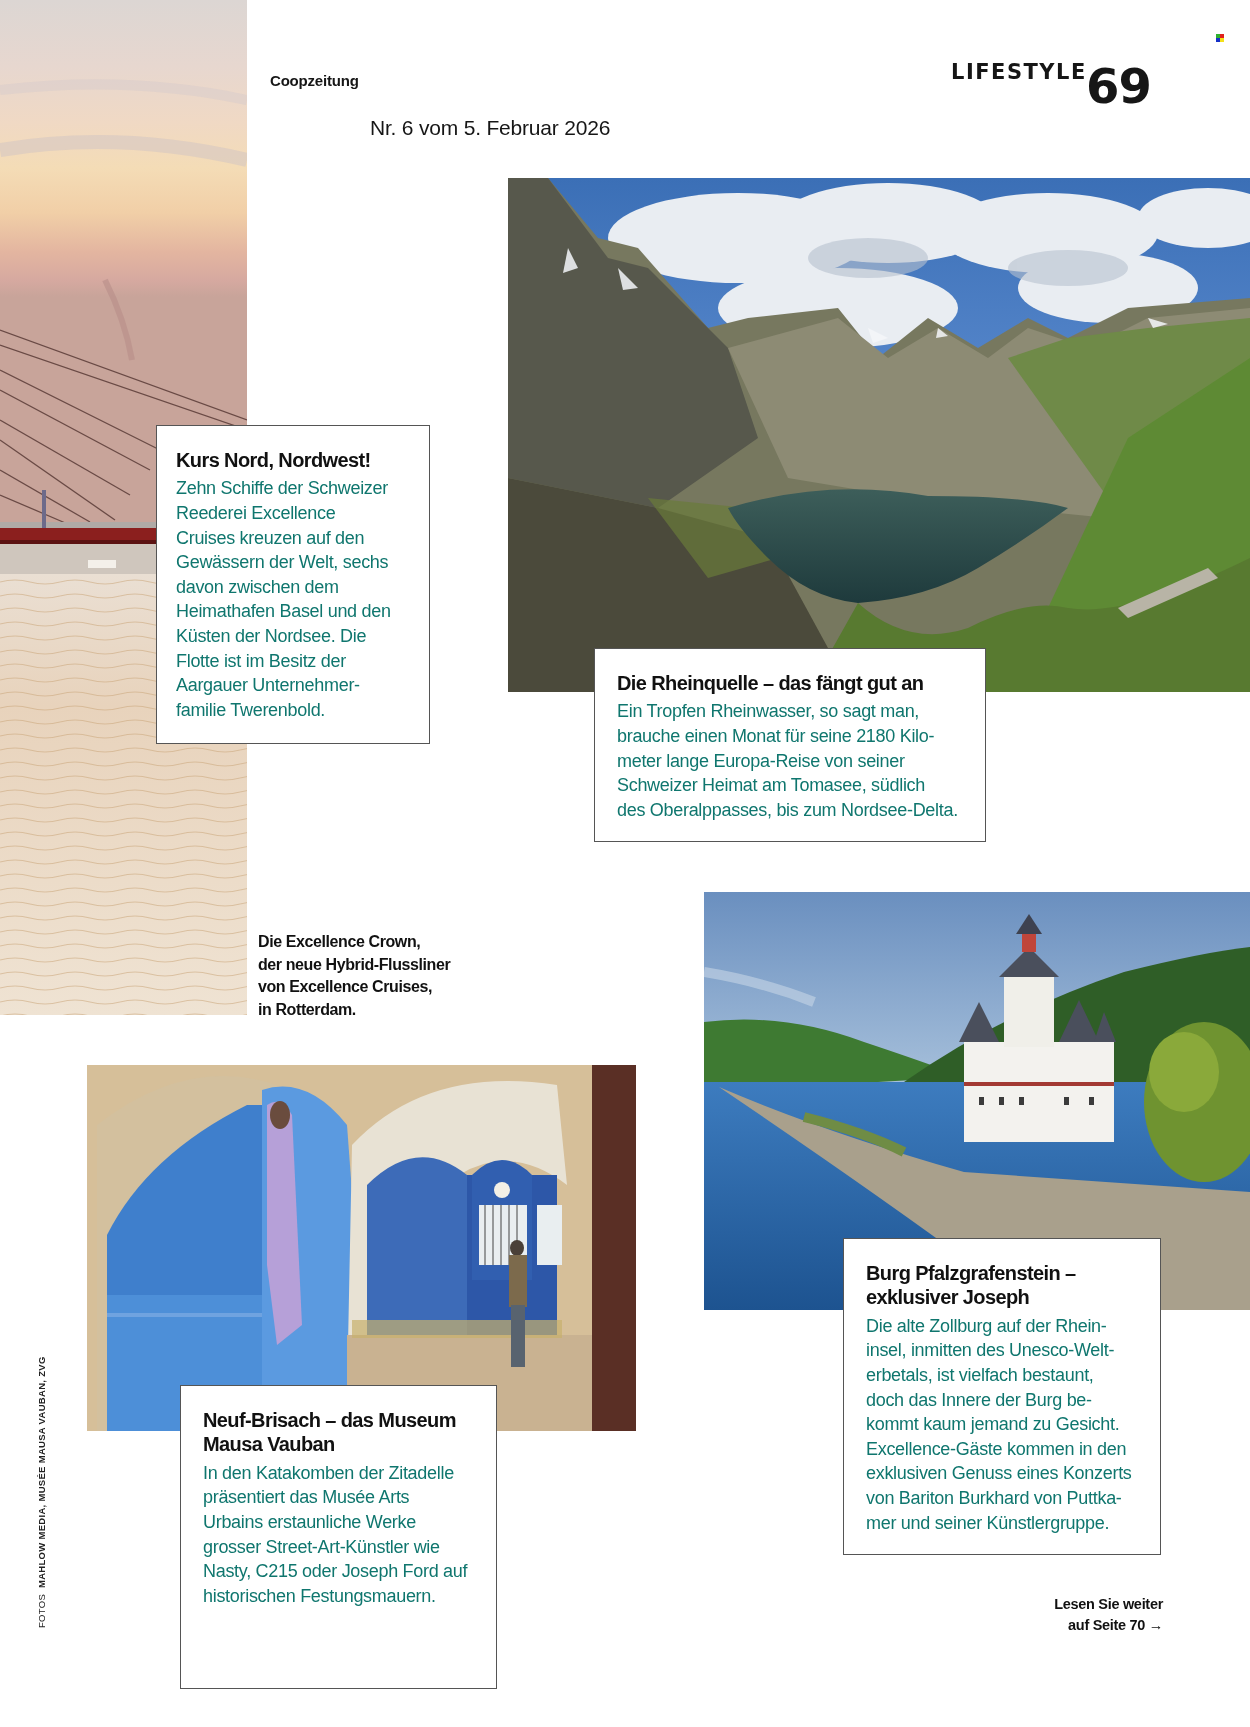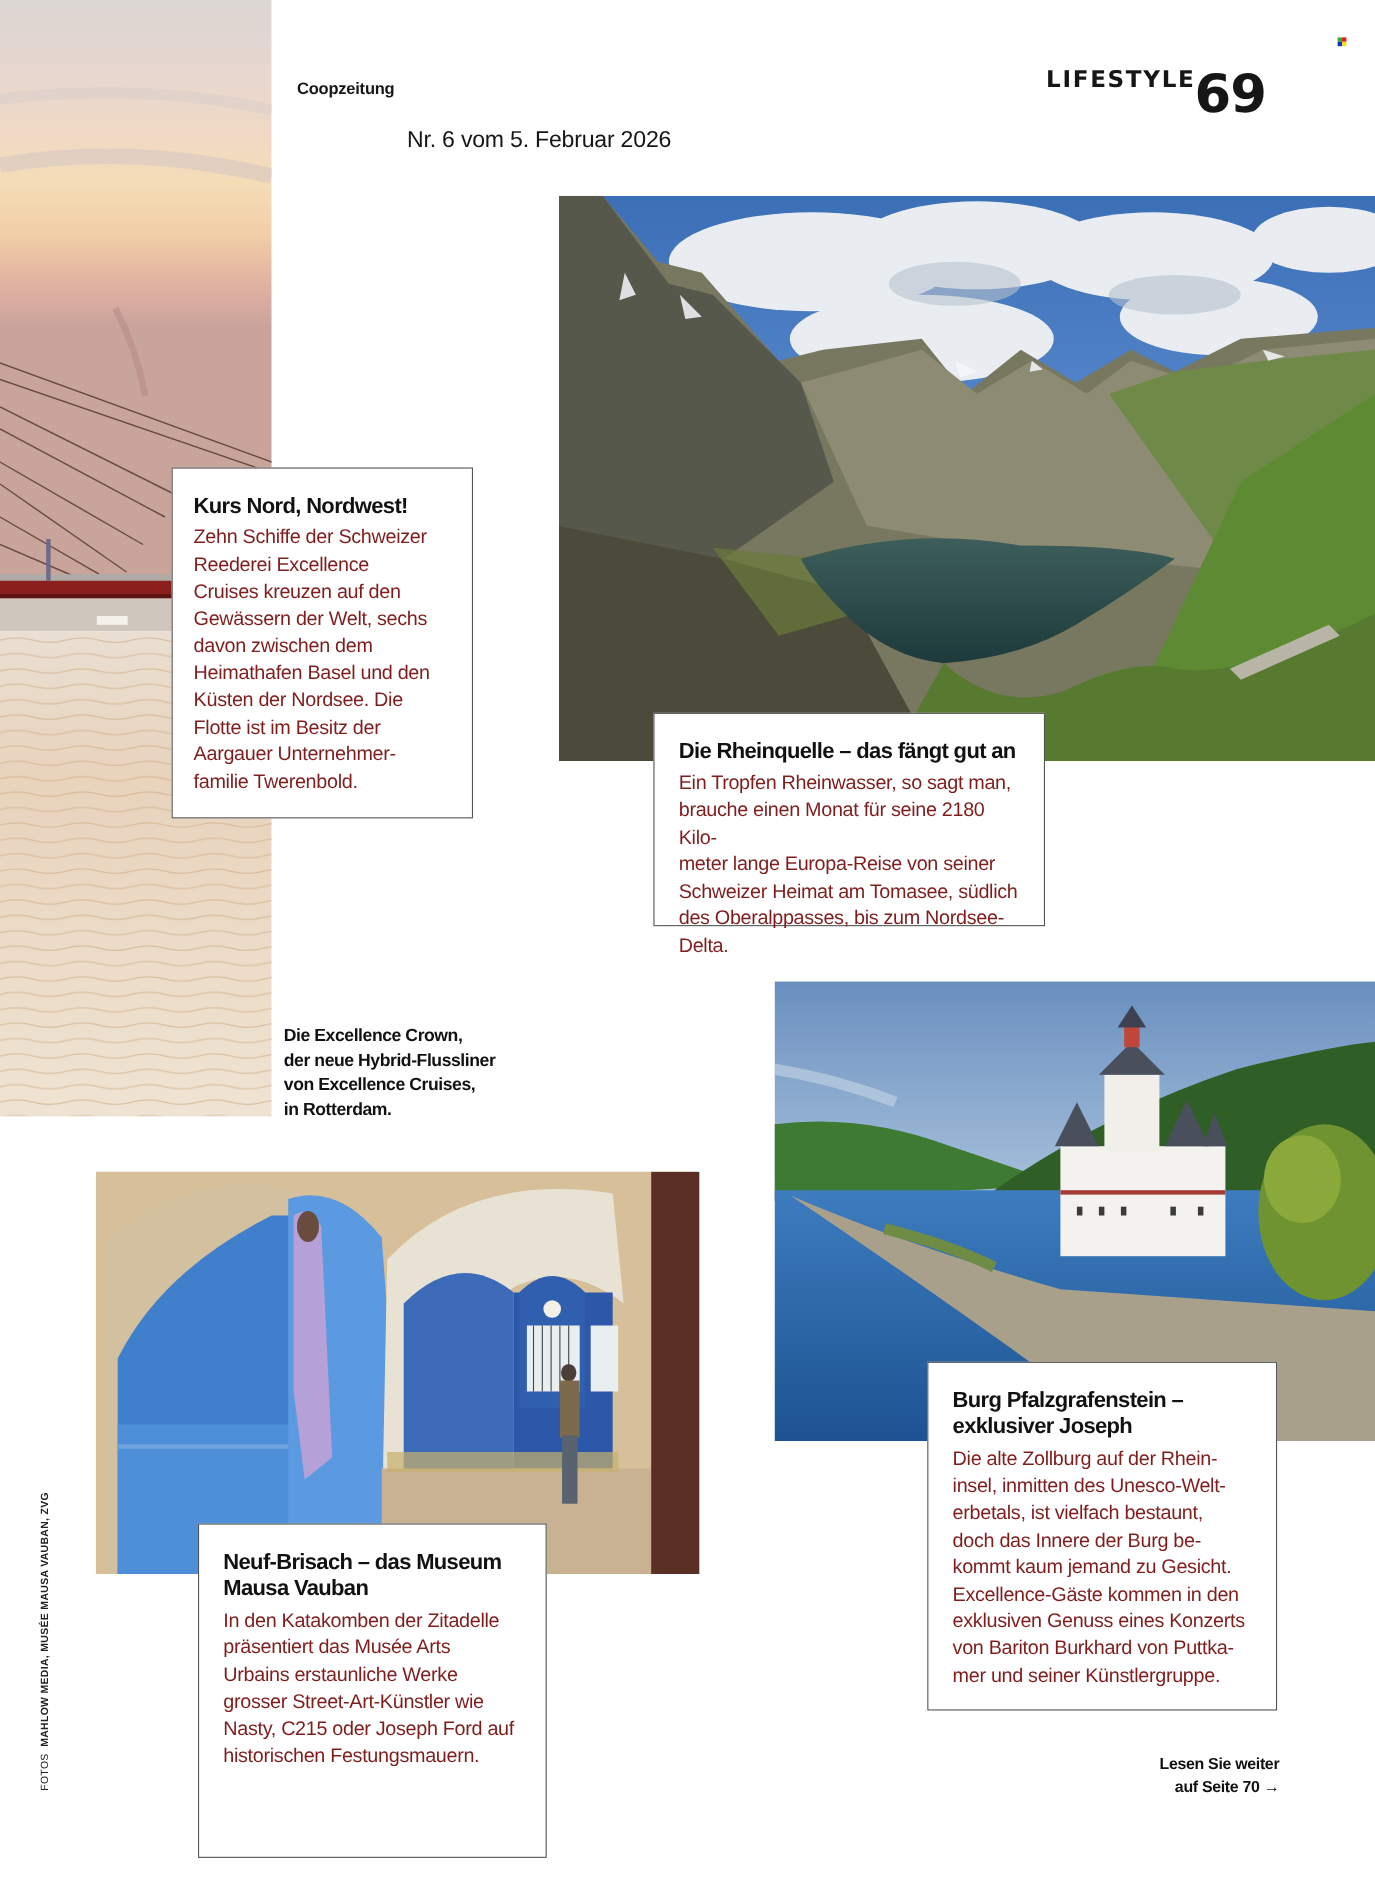--- a/index.html
+++ b/index.html
@@ -21,24 +21,24 @@
   .photo svg { display: block; width: 100%; height: 100%; }
 
   .photo-ship { left: 0; top: 0; width: 247px; height: 1015px; }
   .photo-alps { left: 508px; top: 178px; width: 742px; height: 514px; }
   .photo-museum { left: 87px; top: 1065px; width: 549px; height: 366px; }
   .photo-castle { left: 704px; top: 892px; width: 546px; height: 418px; }
 
   
   .box { background: #fff; border: 1.5px solid #555; padding: 22px 22px 18px 22px; }
   .box h2 { font-size: 20px; font-weight: 800; letter-spacing: -0.6px; line-height: 1.22; margin-bottom: 4px; color: #111; }
-  .box p { font-size: 18px; line-height: 24.6px; letter-spacing: -0.3px; color: #7f1d1d; white-space: pre-line; }
+  .box p { font-size: 18px; line-height: 24.6px; letter-spacing: -0.3px; color: #0f766e; white-space: pre-line; }
 
   .box-kurs { left: 156px; top: 425px; width: 274px; height: 319px; padding-left: 19px; }
-  .box-rhein { left: 594px; top: 648px; width: 356px; height: 194px; }
+  .box-rhein { left: 594px; top: 648px; width: 392px; height: 194px; }
   .box-rhein h2 { font-size: 20px; }
   .box-museum { left: 180px; top: 1385px; width: 317px; height: 304px; }
   .box-burg { left: 843px; top: 1238px; width: 318px; height: 317px; }
 
   .caption { left: 258px; top: 931px; width: 230px; font-size: 16px; font-weight: 700; line-height: 22.5px; letter-spacing: -0.4px; white-space: pre-line; color: #111; }
 
   .credits { left: 36px; top: 1628px; transform: rotate(-90deg); transform-origin: left top; font-size: 9.5px; letter-spacing: 0.3px; white-space: nowrap; color: #222; }
   .credits b { font-weight: 700; }
 
   .read-more { left: 1020px; top: 1594px; width: 143px; text-align: right; font-size: 14.5px; font-weight: 700; line-height: 21px; letter-spacing: -0.3px; color: #111; }

